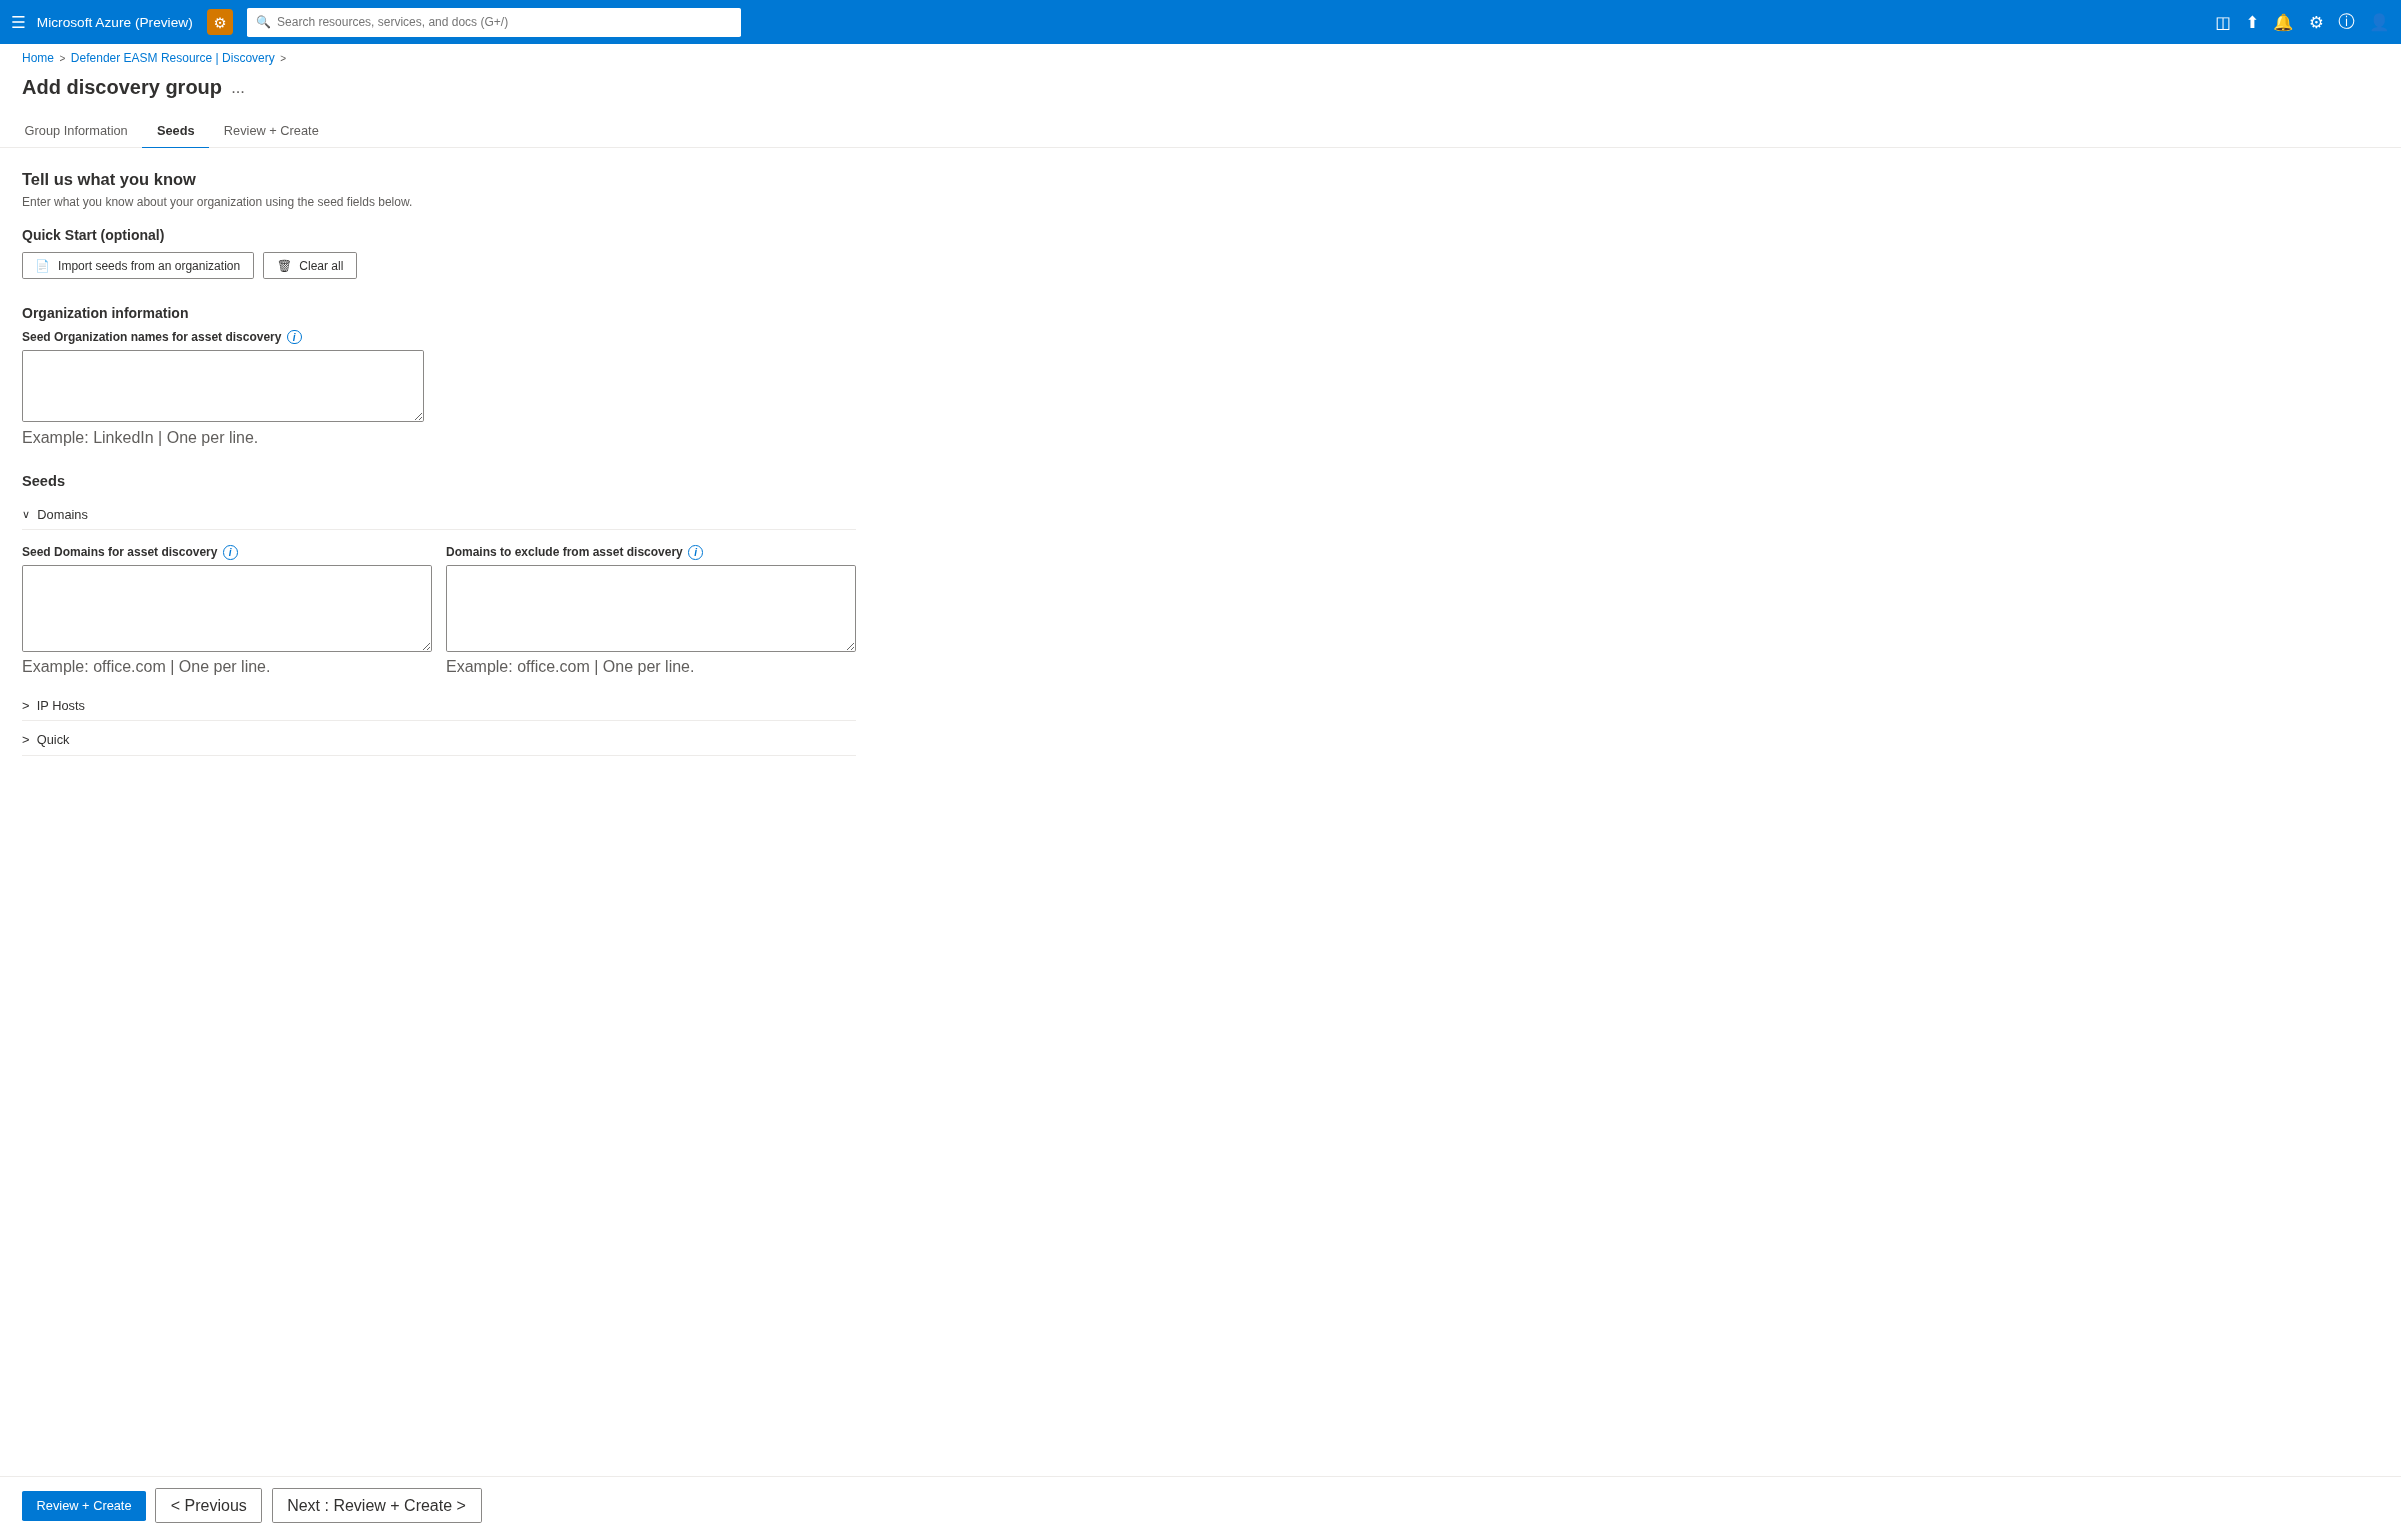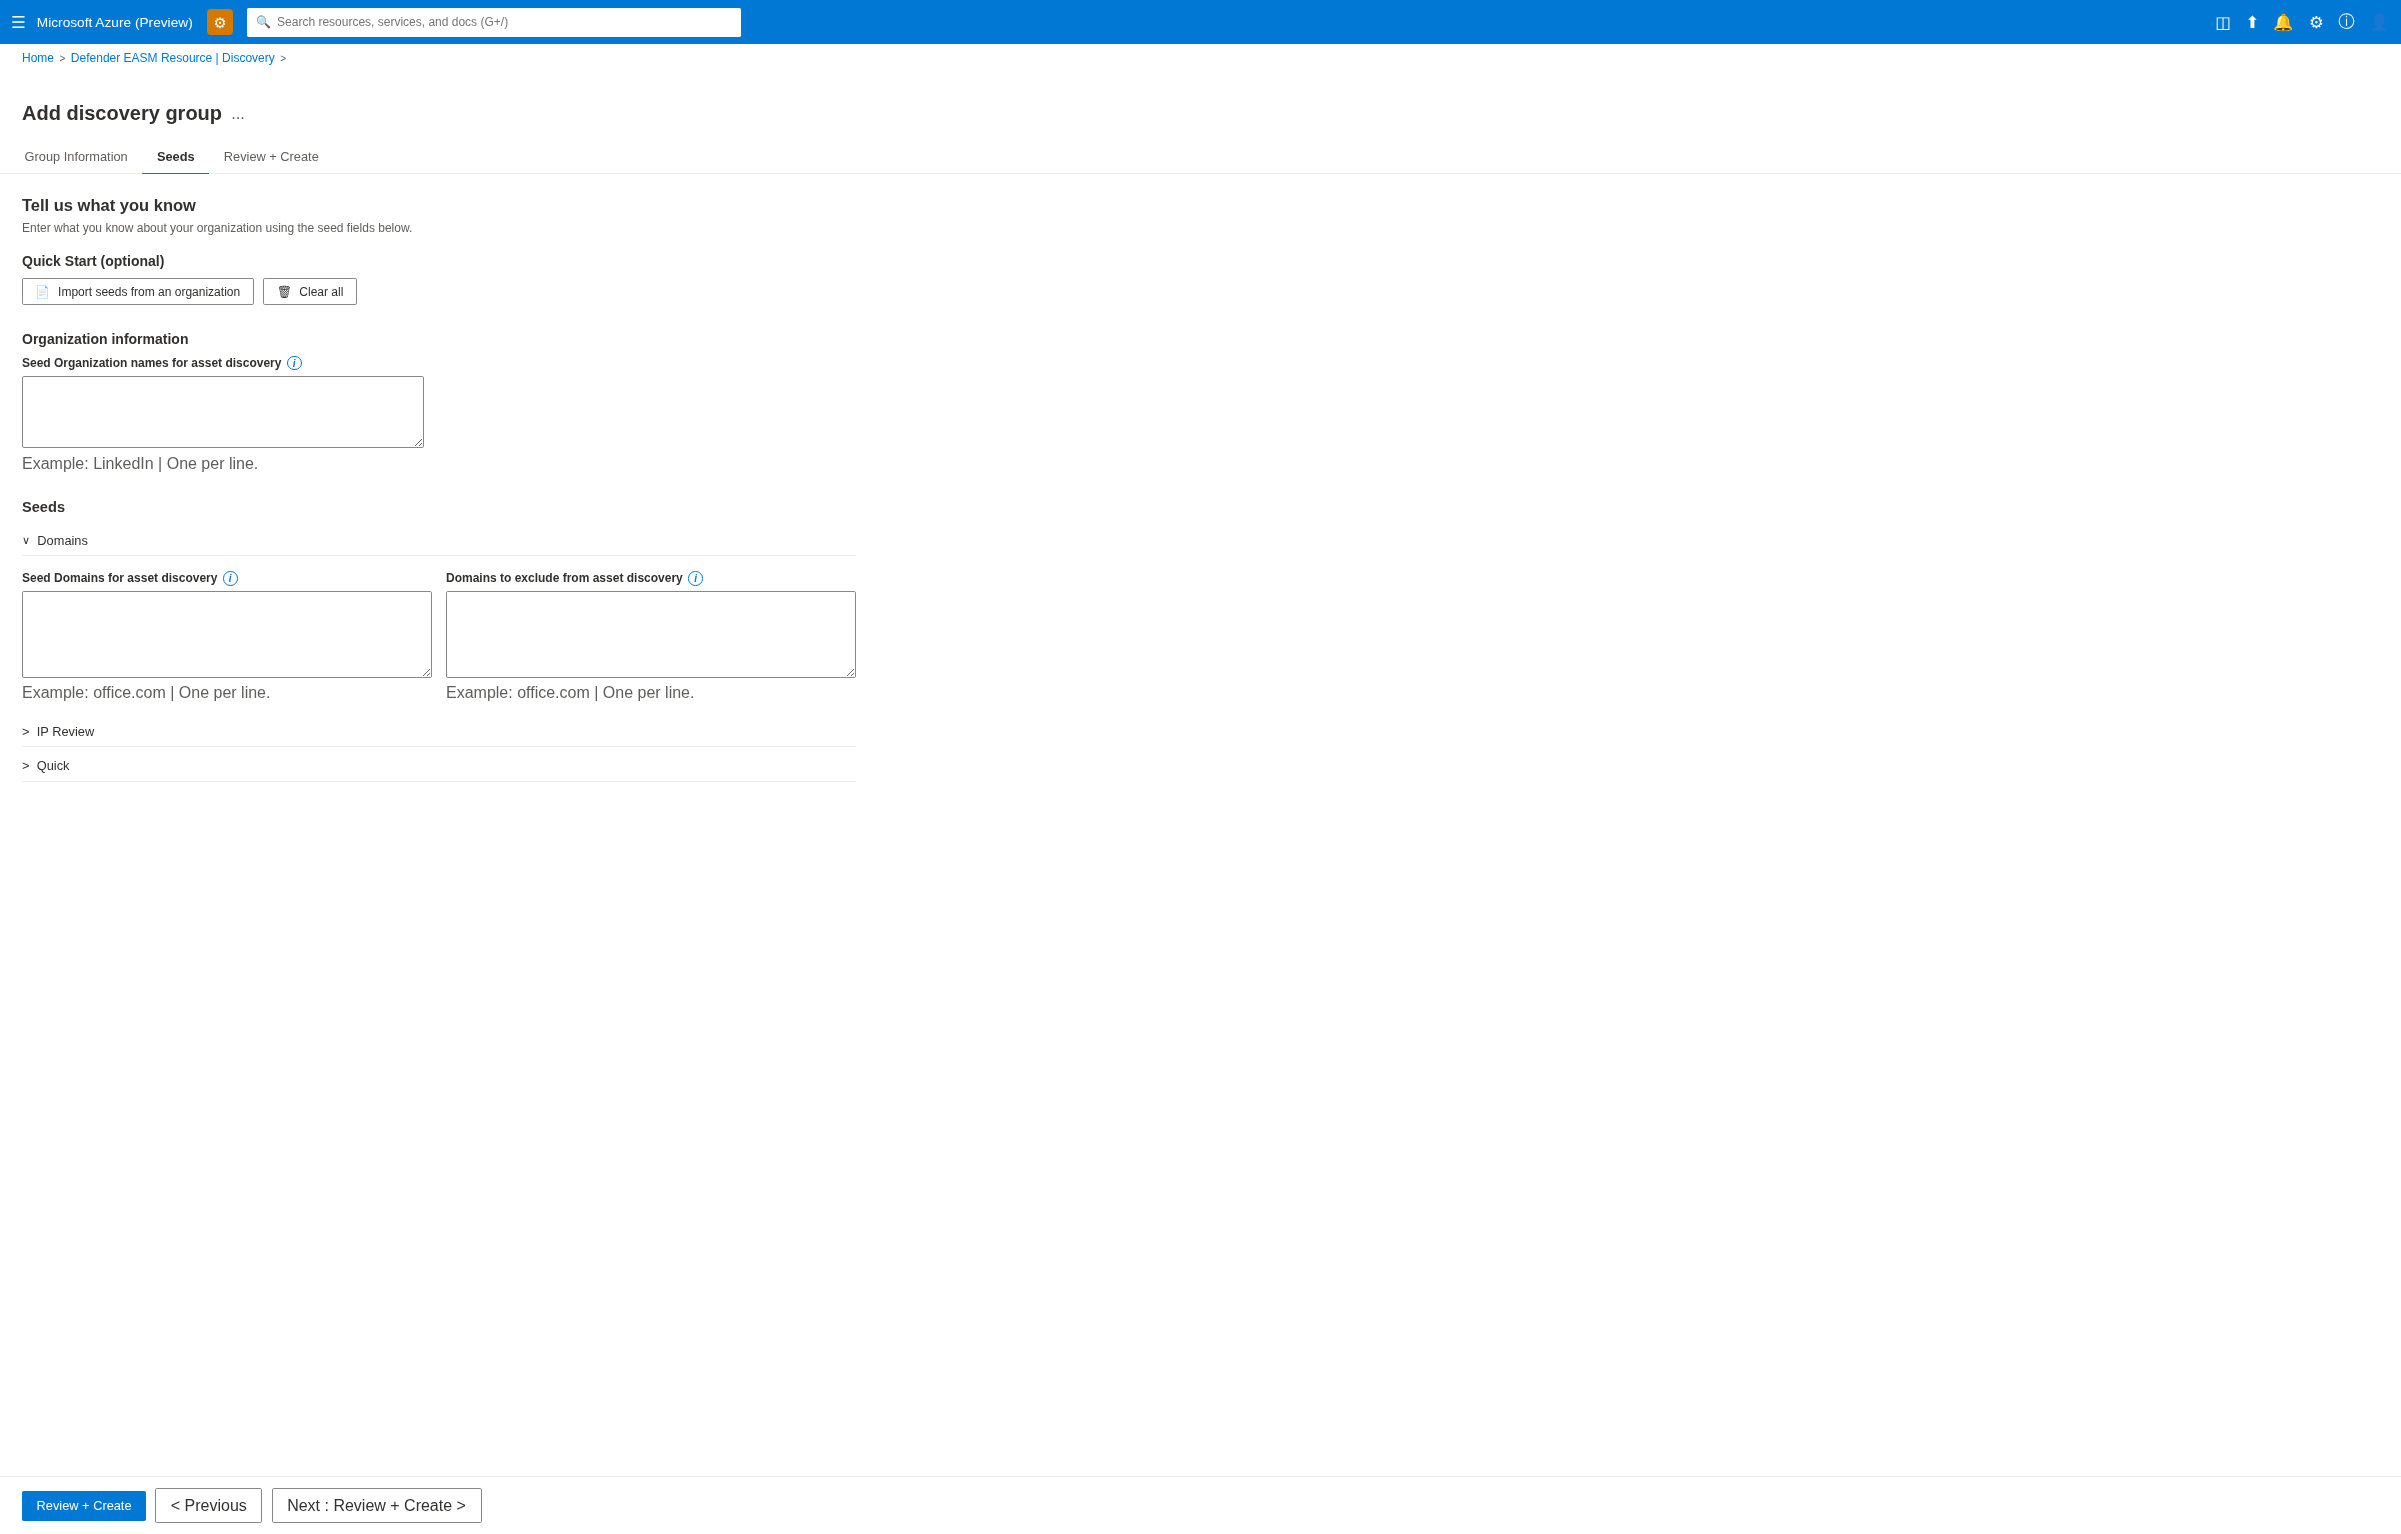--- a/index.html
+++ b/index.html
@@ -52,21 +52,20 @@
     }
     .breadcrumb .separator { color: #605e5c; font-size: 10px; }
     .breadcrumb a { color: #0078d4; text-decoration: none; }
 
     
     .page-header {
       padding: 3.7px 22px 14.6px 22px;
       display: flex;
       align-items: center;
       gap: 9.1px;
-      margin-top: 26px;
     }
     .page-title { font-size: 20px; font-weight: 600; color: #323130; }
     .more-icon { color: #605e5c; cursor: pointer; font-size: 16.5px; }
 
     
     .tabs {
       display: flex;
       padding: 0 10px;
       border-bottom: 0.9px solid #edebe9;
       gap: 0;
@@ -305,21 +304,21 @@
             <span class="info-icon">i</span>
           </div>
           <textarea rows="5" style="width: 100%;"></textarea>
           <div class="hint-text">Example: office.com | One per line.</div>
         </div>
       </div>
     </div>
 
     <div class="collapsed-header" style="margin-top:14.6px;">
       <span class="chevron">&gt;</span>
-      <span>IP Review</span>
+      <span>IP Hosts</span>
     </div>
 
     <div class="collapsed-header" style="margin-top:3.7px;">
       <span class="chevron">&gt;</span>
       <span>Quick</span>
     </div>
   </div>
 </div>
 
 <div class="bottom-bar">

